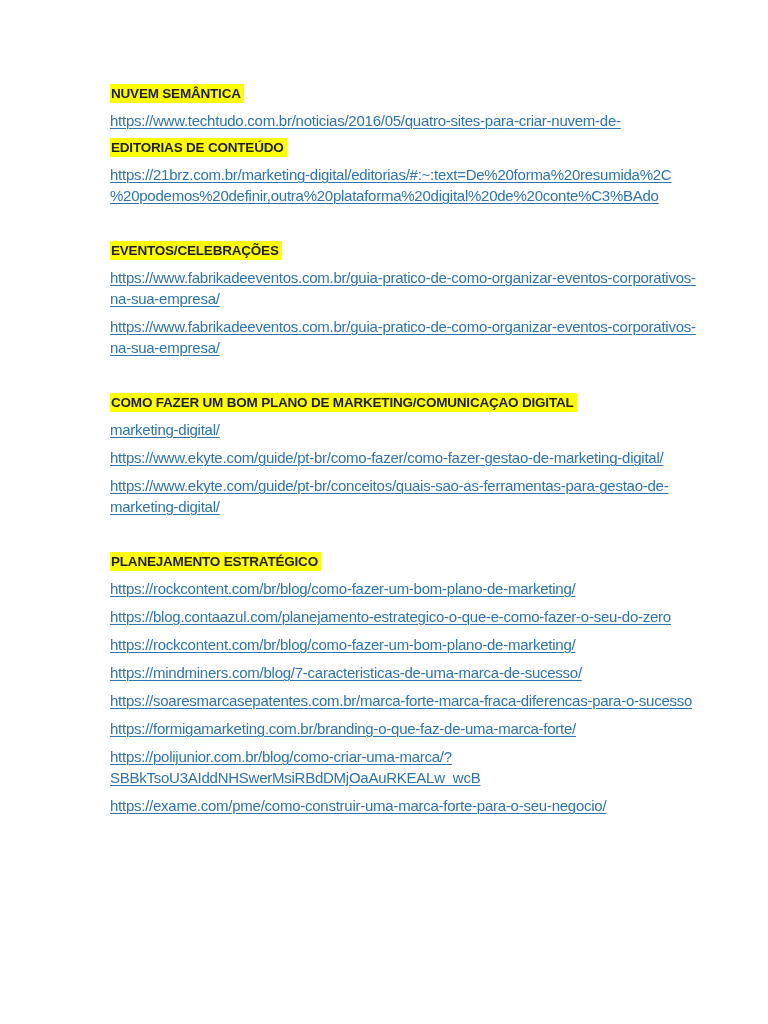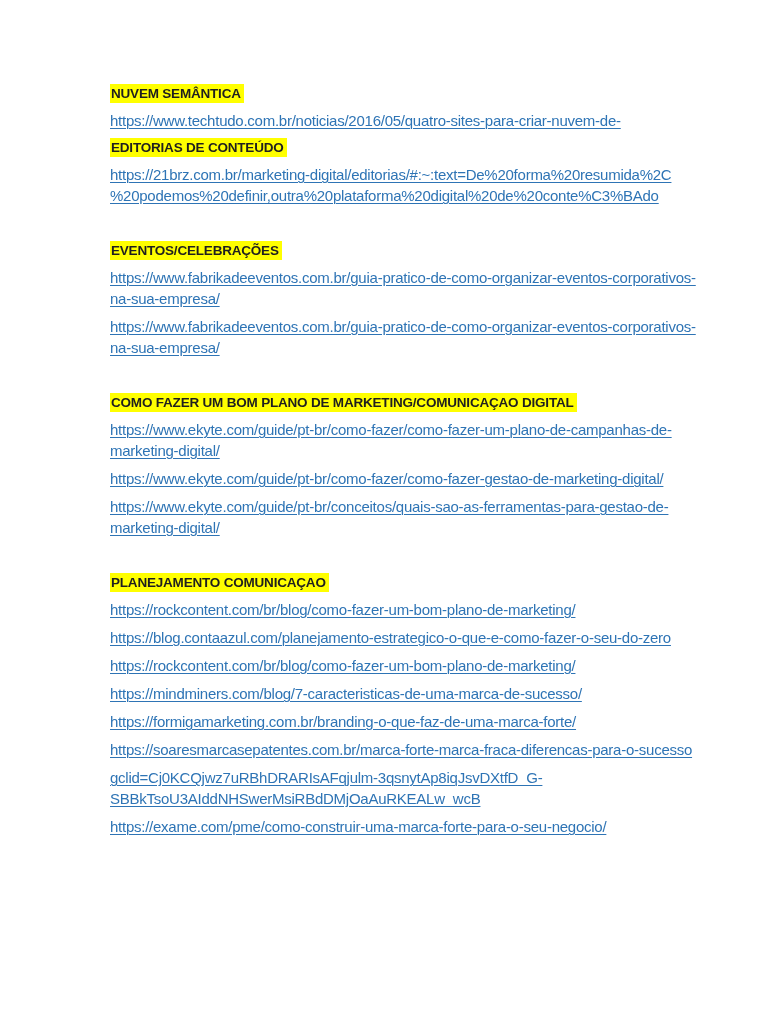--- a/index.html
+++ b/index.html
@@ -65,26 +65,26 @@
     <div class="heading"><span class="hl">NUVEM SEMÂNTICA</span></div>
     <p class="link-para"><a href="#"><span class="link-line">https://www.techtudo.com.br/noticias/2016/05/quatro-sites-para-criar-nuvem-de-</span></a></p>
     <div class="heading"><span class="hl">EDITORIAS DE CONTEÚDO</span></div>
     <p class="link-para"><a href="#"><span class="link-line">https://21brz.com.br/marketing-digital/editorias/#:~:text=De%20forma%20resumida%2C</span><span class="link-line">%20podemos%20definir,outra%20plataforma%20digital%20de%20conte%C3%BAdo</span></a></p>
     <div class="para-gap"></div>
     <div class="heading"><span class="hl">EVENTOS/CELEBRAÇÕES</span></div>
     <p class="link-para"><a href="#"><span class="link-line">https://www.fabrikadeeventos.com.br/guia-pratico-de-como-organizar-eventos-corporativos-</span><span class="link-line">na-sua-empresa/</span></a></p>
     <p class="link-para"><a href="#"><span class="link-line">https://www.fabrikadeeventos.com.br/guia-pratico-de-como-organizar-eventos-corporativos-</span><span class="link-line">na-sua-empresa/</span></a></p>
     <div class="para-gap"></div>
     <div class="heading"><span class="hl">COMO FAZER UM BOM PLANO DE MARKETING/COMUNICAÇAO DIGITAL</span></div>
-    <p class="link-para"><a href="#"><span class="link-line">https://www.ekyte.com/guide/pt-br/como-fazer/como-fazer-um-plano-de-campanhas-de-</span><span class="link-line">marketing-digital/</span></a></p>
+    <p class="link-para"><a href="#"><span class="link-line">marketing-digital/</span></a></p>
     <p class="link-para"><a href="#"><span class="link-line">https://www.ekyte.com/guide/pt-br/como-fazer/como-fazer-gestao-de-marketing-digital/</span></a></p>
     <p class="link-para"><a href="#"><span class="link-line">https://www.ekyte.com/guide/pt-br/conceitos/quais-sao-as-ferramentas-para-gestao-de-</span><span class="link-line">marketing-digital/</span></a></p>
     <div class="para-gap"></div>
-    <div class="heading"><span class="hl">PLANEJAMENTO COMUNICAÇAO</span></div>
+    <div class="heading"><span class="hl">PLANEJAMENTO ESTRATÉGICO</span></div>
     <p class="link-para"><a href="#"><span class="link-line">https://rockcontent.com/br/blog/como-fazer-um-bom-plano-de-marketing/</span></a></p>
     <p class="link-para"><a href="#"><span class="link-line">https://blog.contaazul.com/planejamento-estrategico-o-que-e-como-fazer-o-seu-do-zero</span></a></p>
     <p class="link-para"><a href="#"><span class="link-line">https://rockcontent.com/br/blog/como-fazer-um-bom-plano-de-marketing/</span></a></p>
     <p class="link-para"><a href="#"><span class="link-line">https://mindminers.com/blog/7-caracteristicas-de-uma-marca-de-sucesso/</span></a></p>
+    <p class="link-para"><a href="#"><span class="link-line">https://soaresmarcasepatentes.com.br/marca-forte-marca-fraca-diferencas-para-o-sucesso</span></a></p>
     <p class="link-para"><a href="#"><span class="link-line">https://formigamarketing.com.br/branding-o-que-faz-de-uma-marca-forte/</span></a></p>
-    <p class="link-para"><a href="#"><span class="link-line">https://soaresmarcasepatentes.com.br/marca-forte-marca-fraca-diferencas-para-o-sucesso</span></a></p>
-    <p class="link-para"><a href="#"><span class="link-line">gclid=Cj0KCQjwz7uRBhDRARIsAFqjulm-3qsnytAp8iqJsvDXtfD_G-</span><span class="link-line">SBBkTsoU3AIddNHSwerMsiRBdDMjOaAuRKEALw_wcB</span></a></p>
+    <p class="link-para"><a href="#"><span class="link-line">https://polijunior.com.br/blog/como-criar-uma-marca/?</span><span class="link-line">SBBkTsoU3AIddNHSwerMsiRBdDMjOaAuRKEALw_wcB</span></a></p>
     <p class="link-para"><a href="#"><span class="link-line">https://exame.com/pme/como-construir-uma-marca-forte-para-o-seu-negocio/</span></a></p>
   </div>
 
 </body></html>

